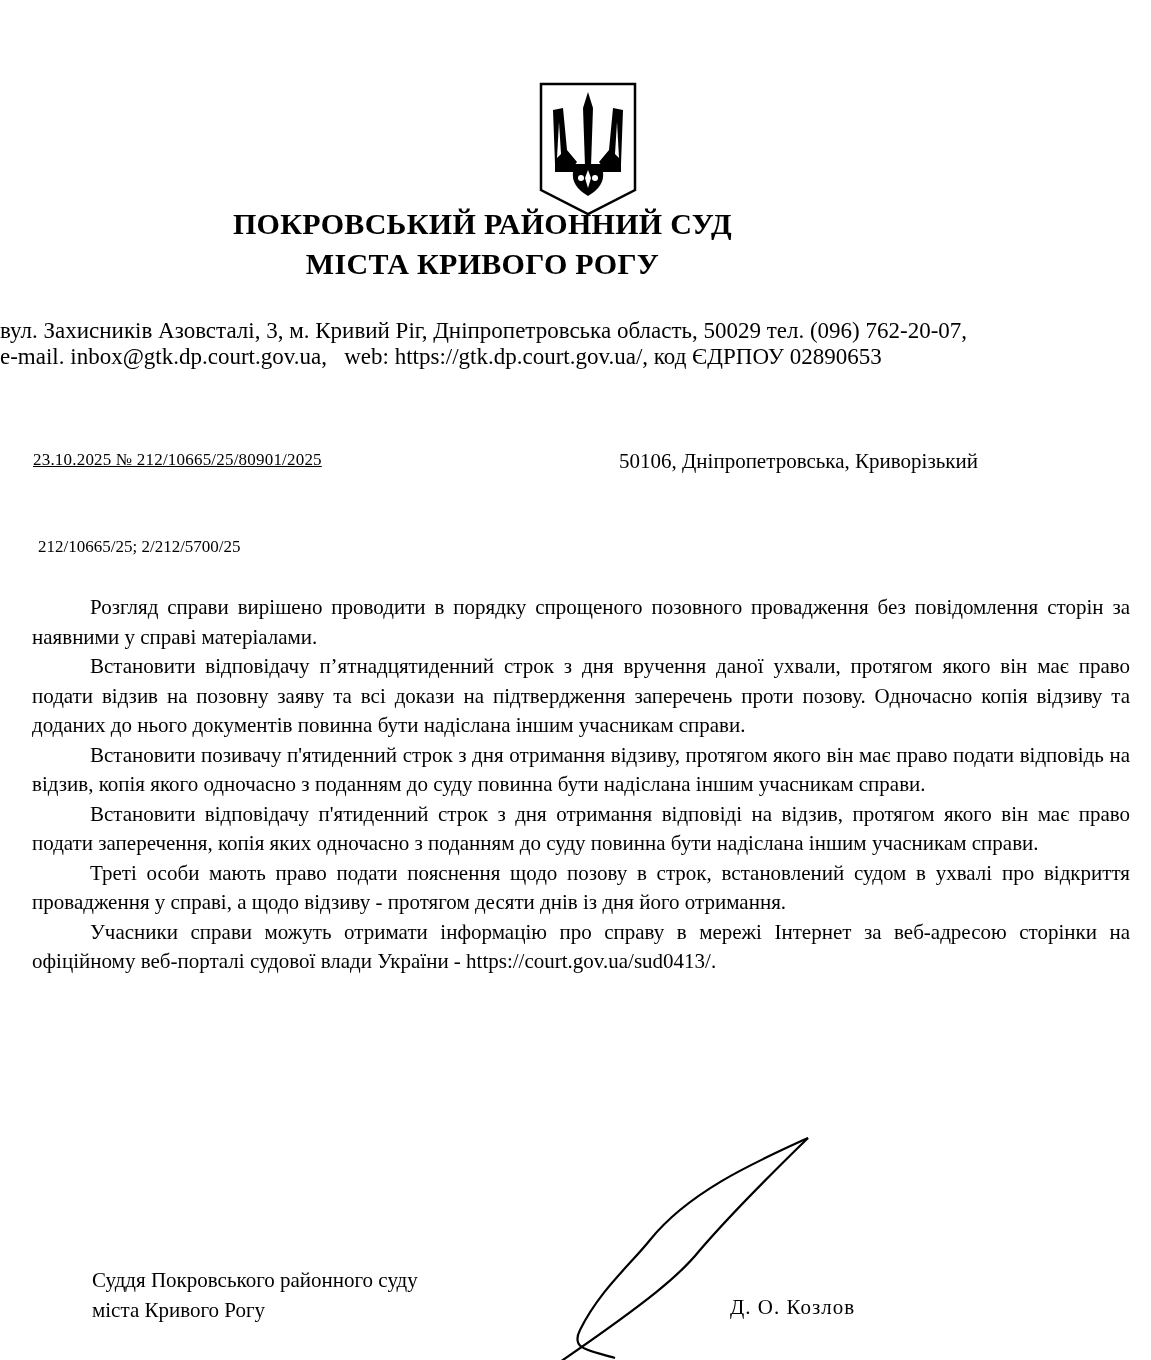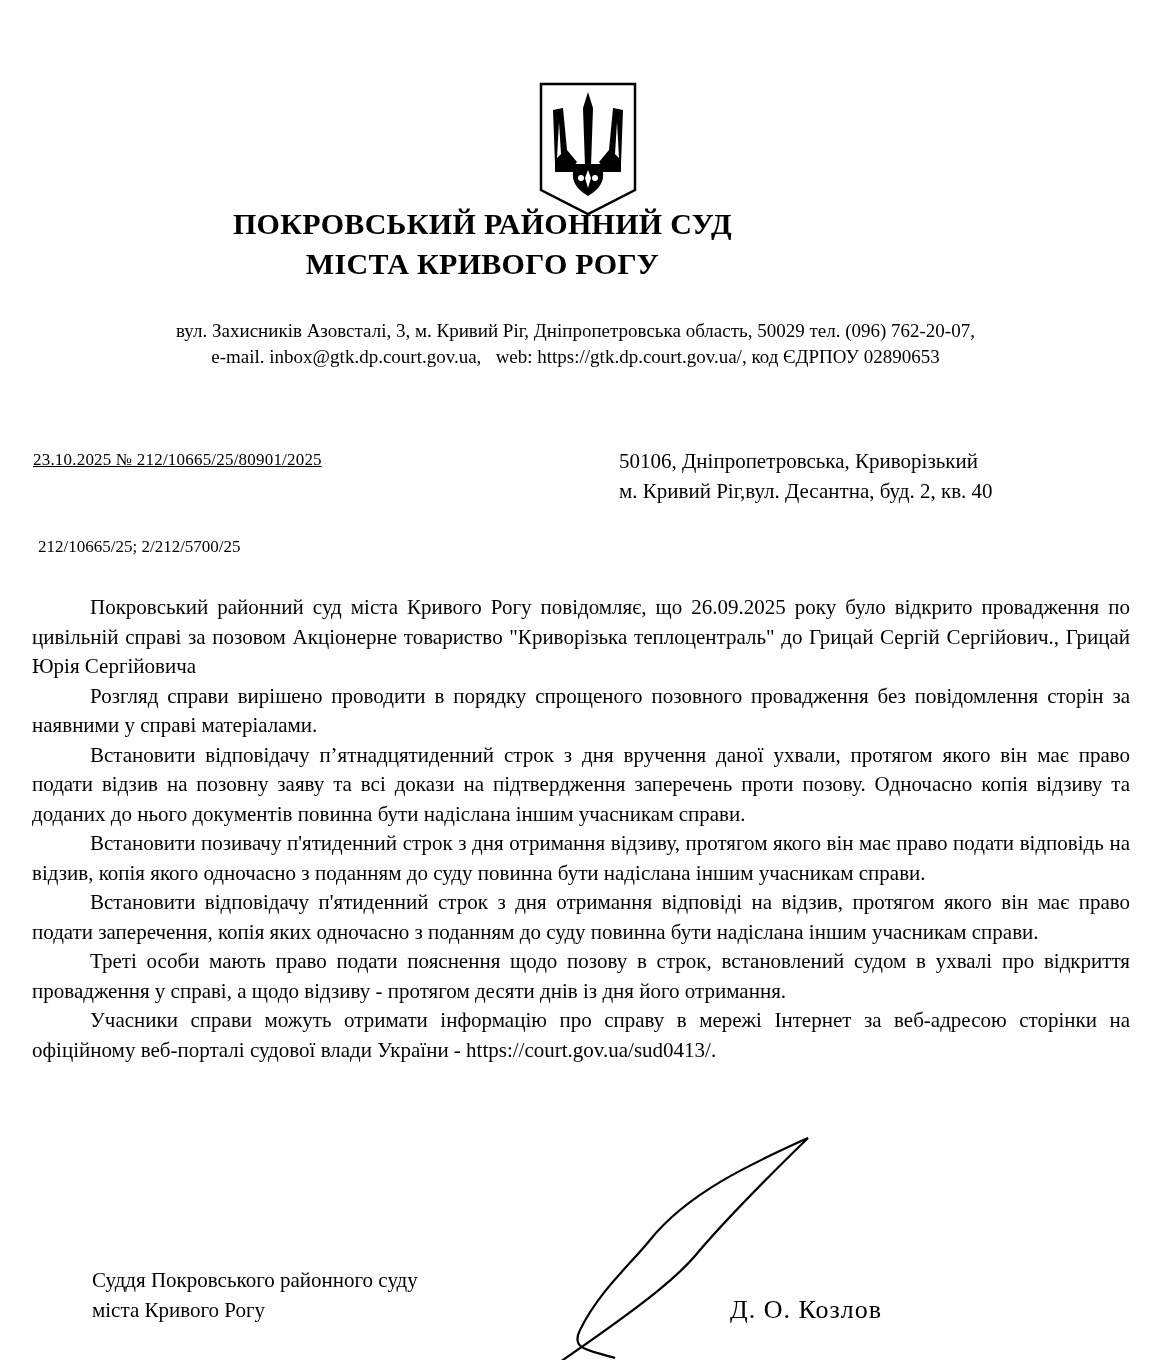--- a/index.html
+++ b/index.html
@@ -9,38 +9,38 @@
       color: #000000;
     }
     .abs { position: absolute; }
     .emblem { left: 533px; top: 78px; width: 110px; height: 140px; }
     .court-title {
       left: 0; width: 965px; text-align: center;
       font-weight: bold; font-size: 30px; letter-spacing: 0.3px;
       line-height: 40px;
     }
     .addr {
-      left: 0; width: 1151px; text-align: center;
-      font-size: 19px; line-height: 26px;
+      left: 0; width: 1151px; text-align: left;
+      font-size: 23px; line-height: 26px;
     }
     .addr .u { }
     .outno {
       left: 33px; top: 450px; font-size: 17px; text-decoration: underline;
       letter-spacing: 0.2px;
     }
     .caseno { left: 38px; top: 537px; font-size: 17px; }
     .recipient { left: 602px; top: 446px; font-size: 21px; line-height: 30px; }
     .recipient .indent { padding-left: 17px; }
     .body-text {
       left: 32px; top: 593px; width: 1098px;
       font-size: 21px; line-height: 29.5px; text-align: justify;
     }
     .body-text p { margin: 0; text-indent: 58px; }
     .sign-left { left: 92px; top: 1265px; font-size: 21px; line-height: 30px; }
-    .sign-name { left: 730px; top: 1295px; font-size: 26px; letter-spacing: 1px; }
+    .sign-name { left: 730px; top: 1295px; font-size: 21px; letter-spacing: 1px; }
     .signature { left: 540px; top: 1130px; width: 280px; height: 230px; }
   </style>
 </head>
 <body>
 
 <svg class="abs emblem" viewBox="0 0 110 140">
   <path d="M8 6 H102 V112 L55 136 L8 112 Z" fill="none" stroke="#000" stroke-width="2.5"></path>
 
   <path d="M55 14 L60 30 L58 88 L52 88 L50 30 Z" fill="#000"></path>
 
@@ -69,25 +69,23 @@
   <span>web:</span>
   <span class="u">https://gtk.dp.court.gov.ua/,</span>
   <span>код ЄДРПОУ 02890653</span>
 </div>
 
 <div class="abs outno">23.10.2025 № 212/10665/25/80901/2025</div>
 <div class="abs caseno">212/10665/25; 2/212/5700/25</div>
 
 <div class="abs recipient">
   <div class="indent">50106,  Дніпропетровська,  Криворізький</div>
-  <div class="indent">м. Кривий Ріг,вул. Десантна, буд. 2, кв. 40</div>
 </div>
 
 <div class="abs body-text">
-  <p>Покровський районний суд міста Кривого Рогу  повідомляє, що 26.09.2025 року було відкрито провадження по цивільній справі за позовом Акціонерне товариство "Криворізька теплоцентраль"  до Грицай Сергій Сергійович., Грицай Юрія Сергійовича</p>
   <p>Розгляд справи вирішено проводити в порядку спрощеного позовного провадження без повідомлення сторін за наявними у справі матеріалами.</p>
   <p>Встановити відповідачу п’ятнадцятиденний строк з дня вручення даної ухвали, протягом якого він має право подати відзив на позовну заяву та всі докази на підтвердження заперечень проти позову. Одночасно копія відзиву та доданих до нього документів повинна бути надіслана іншим учасникам справи.</p>
   <p>Встановити позивачу п'ятиденний строк з дня отримання відзиву, протягом якого він має право подати відповідь на відзив, копія якого одночасно з поданням до суду повинна бути надіслана іншим учасникам справи.</p>
   <p>Встановити відповідачу п'ятиденний строк з дня отримання відповіді на відзив, протягом якого він має право подати заперечення, копія яких одночасно з поданням до суду повинна бути надіслана іншим учасникам справи.</p>
   <p>Треті особи мають право подати пояснення щодо позову в строк, встановлений судом в ухвалі про відкриття провадження у справі, а щодо відзиву - протягом десяти днів із дня його отримання.</p>
   <p>Учасники справи можуть отримати інформацію про справу в мережі Інтернет за веб-адресою сторінки на офіційному веб-порталі судової влади України - https://court.gov.ua/sud0413/.</p>
 </div>
 
 <div class="abs sign-left">
   <div>Суддя  Покровського районного суду</div>

